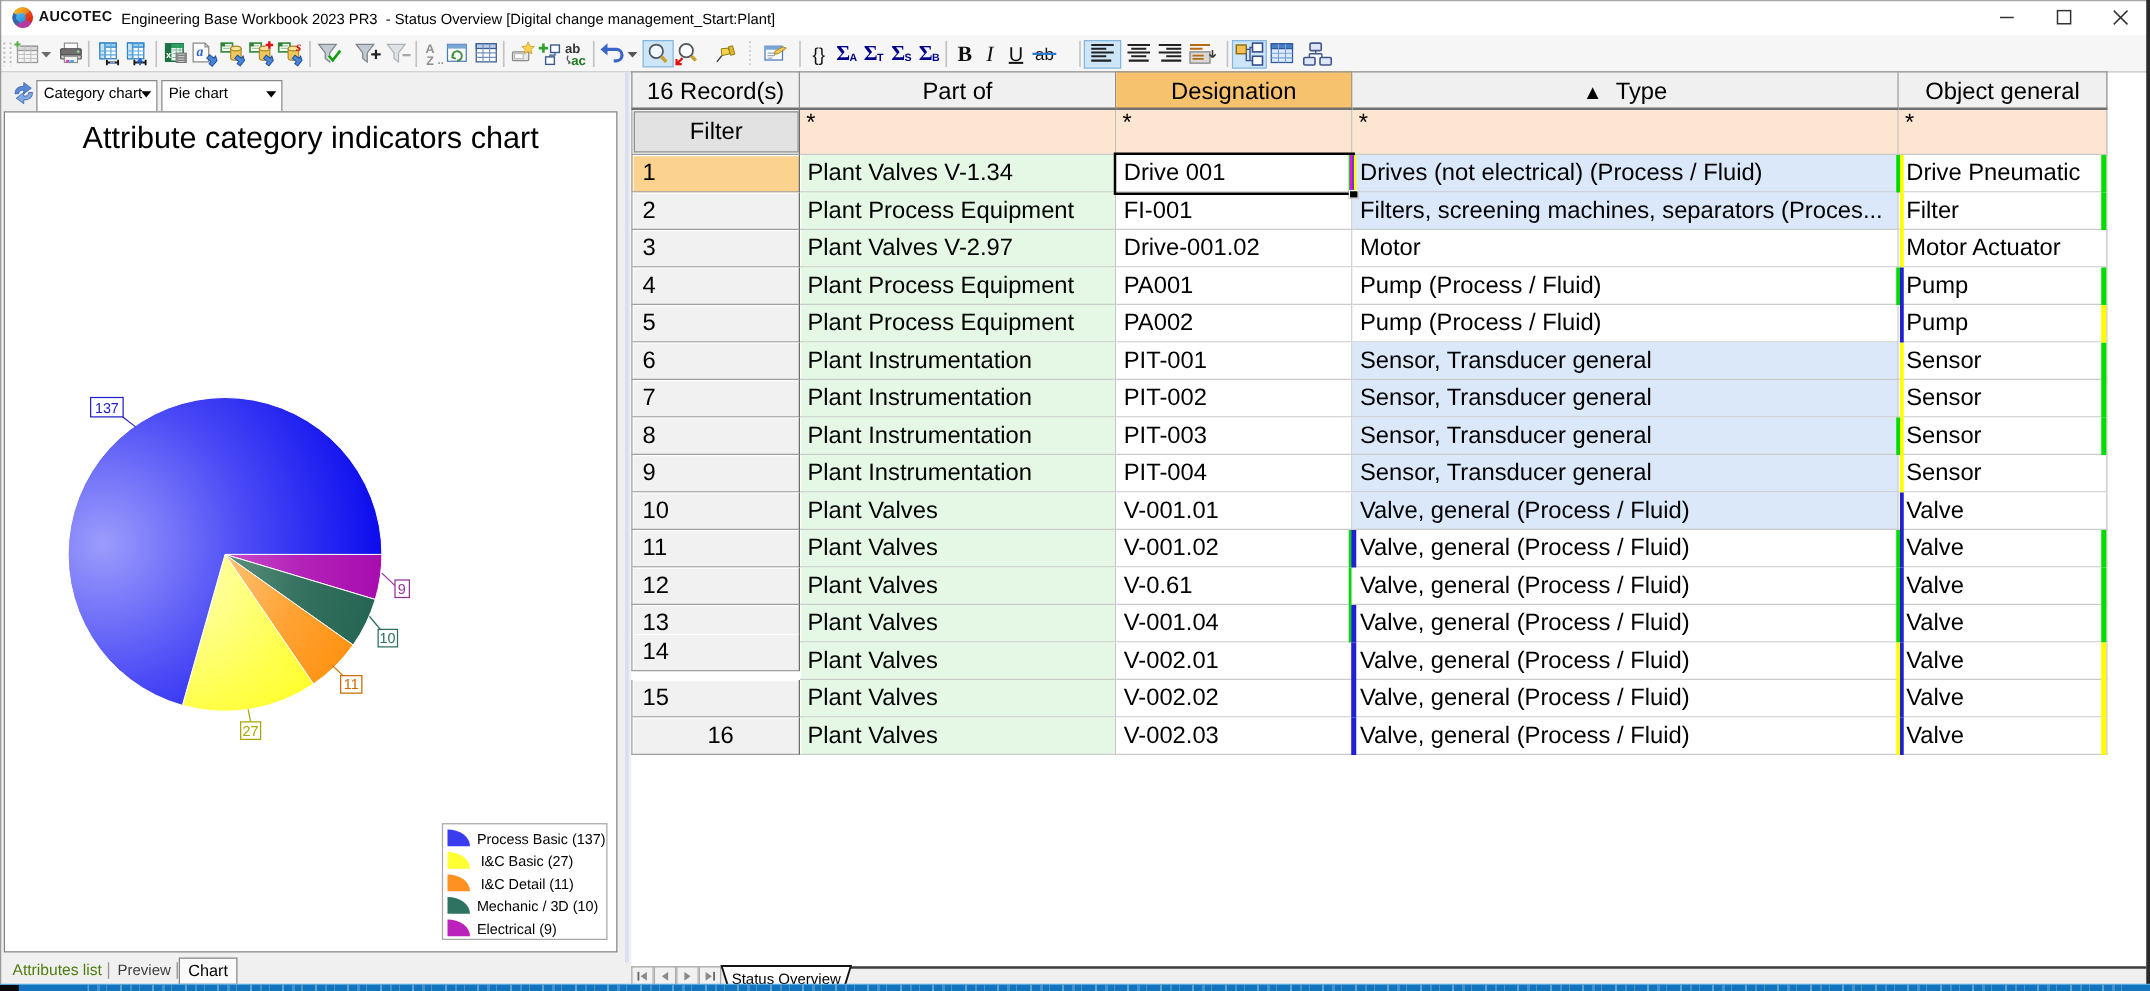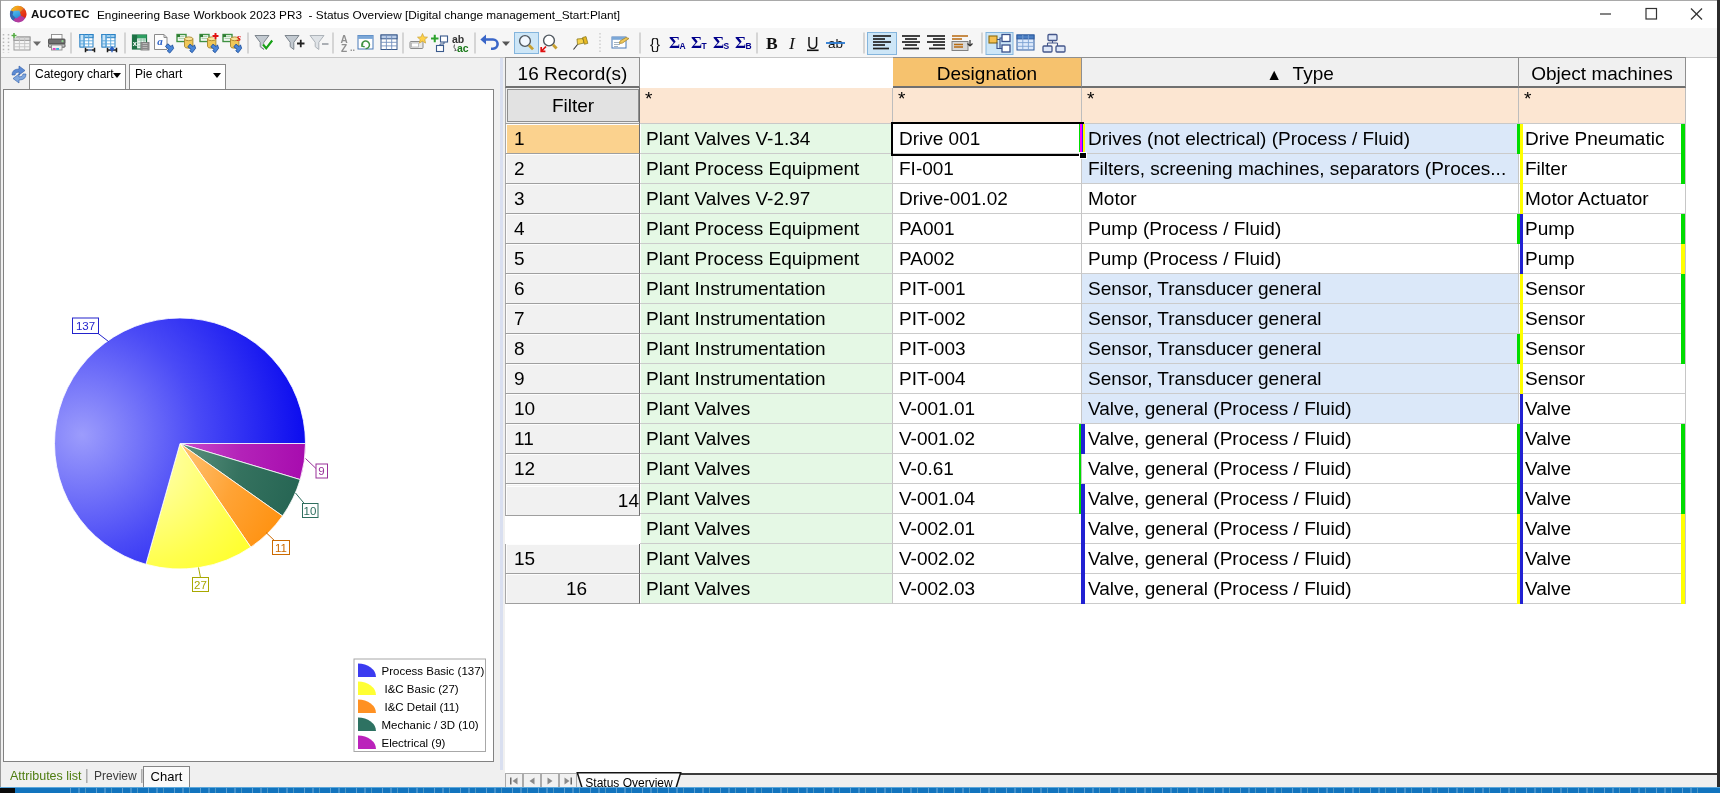--- a/index.html
+++ b/index.html
@@ -258,20 +258,21 @@
 <div class="a" style="left:500px;top:58px;width:3px;height:712px;background:#d9dff0"></div>
 
 <svg class="a" style="left:10px;top:65px" width="18" height="19" viewBox="0 0 18 19">
   <path d="M2,10 Q2,4 9,4 L9,1 L15,5.5 L9,10 L9,7 Q5,7 5,10 Z" fill="#5b8ad4" stroke="#2c5aa8" stroke-width="0.6"></path>
   <path d="M16,9 Q16,15 9,15 L9,18 L3,13.5 L9,9 L9,12 Q13,12 13,9 Z" fill="#7fa8e0" stroke="#2c5aa8" stroke-width="0.6"></path>
 </svg>
 <div class="combo" style="left:29px;width:97px">Category chart</div>
 <div class="combo" style="left:129px;width:97px">Pie chart</div>
 
 <div class="a" style="left:3px;top:89px;width:491px;height:673px;background:#fff;border:1px solid #828282;box-sizing:border-box"></div>
+<div class="a" style="left:4px;top:97px;width:489px;text-align:center;font-size:24.5px;color:#000">Attribute category indicators chart</div>
 
 <svg class="a" style="left:4px;top:90px" width="489px" height="670" viewBox="0 0 489 670" id="piesvg">
   <defs>
     <radialGradient id="gBlue" gradientUnits="userSpaceOnUse" cx="78" cy="345" r="232">
       <stop offset="0" stop-color="#9c9cfc"></stop>
           <stop offset="0.5" stop-color="#4a4af6"></stop>
           <stop offset="1" stop-color="#0707ee"></stop>
     </radialGradient>
     <radialGradient id="gYellow" gradientUnits="userSpaceOnUse" cx="130" cy="365" r="200">
       <stop offset="0" stop-color="#ffffc4"></stop>
@@ -337,23 +338,24 @@
 <div class="a" style="left:0;top:763px;width:500px;height:25px;background:#f0f0f0"></div>
 <div class="a" style="left:10px;top:769px;font-size:12.5px;color:#4d7c0f">Attributes list</div>
 <div class="a" style="left:85px;top:767px;font-size:14px;color:#9a9a9a">|</div>
 <div class="a" style="left:94px;top:769px;font-size:12px;color:#3c3c3c">Preview</div>
 <div class="a" style="left:140px;top:767px;font-size:14px;color:#9a9a9a">|</div>
 <div class="a" style="left:143px;top:766px;width:47px;height:22px;background:#fafafa;border:1px solid #848484;box-sizing:border-box;text-align:center;font-size:13px;line-height:20px;color:#000">Chart</div>
 
 <div id="tablewrap"></div>
 
 <div class="hcell" style="left:505px;width:135px;border-left:1px solid #8f8f8f">16 Record(s)</div>
+<div class="hcell" style="left:640px;width:253px">Part of</div>
 <div class="hcell" style="left:893px;width:189px;background:#f6c26e">Designation</div>
 <div class="hcell" style="left:1082px;width:437px"><span style="font-size:16px">▲</span>&nbsp;&nbsp;Type</div>
-<div class="hcell" style="left:1519px;width:167px">Object machines</div>
+<div class="hcell" style="left:1519px;width:167px">Object general</div>
 
 <div class="a" style="left:505px;top:88px;width:135px;height:36px;background:#f0f0f0;border-right:1px solid #6d6d6d;border-bottom:1px solid #9f9f9f;border-left:1px solid #a8a8a8;box-sizing:border-box"></div>
 <div class="a" style="left:507px;top:89px;width:132px;height:33px;background:#e2e2e2;border:1px solid #8f8f8f;box-sizing:border-box;text-align:center;font-size:19px;line-height:31px;color:#000">Filter</div>
 <div class="fcell" style="left:640px;width:253px">*</div>
 <div class="fcell" style="left:893px;width:189px">*</div>
 <div class="fcell" style="left:1082px;width:437px">*</div>
 <div class="fcell" style="left:1519px;width:167px">*</div>
 
 <div id="rows">
 <div class="cell rec" style="top:124px;background:#fbd28e;">1</div>
@@ -414,21 +416,21 @@
 <div class="cell rec" style="top:454px;">12</div>
 <div class="cell pc" style="top:454px">Plant Valves</div>
 <div class="cell dc" style="top:454px">V-0.61</div>
 <div class="cell tc" style="top:454px">Valve, general (Process / Fluid)</div>
 <div class="cell oc" style="top:454px">Valve</div>
 <div class="cell rec" style="top:484px;">13</div>
 <div class="cell pc" style="top:484px">Plant Valves</div>
 <div class="cell dc" style="top:484px">V-001.04</div>
 <div class="cell tc" style="top:484px">Valve, general (Process / Fluid)</div>
 <div class="cell oc" style="top:484px">Valve</div>
-<div class="cell rec" style="top:486px;text-align:right;">14</div>
+<div class="cell rec" style="top:507px;">14</div>
 <div class="cell pc" style="top:514px">Plant Valves</div>
 <div class="cell dc" style="top:514px">V-002.01</div>
 <div class="cell tc" style="top:514px">Valve, general (Process / Fluid)</div>
 <div class="cell oc" style="top:514px">Valve</div>
 <div class="cell rec" style="top:544px;">15</div>
 <div class="cell pc" style="top:544px">Plant Valves</div>
 <div class="cell dc" style="top:544px">V-002.02</div>
 <div class="cell tc" style="top:544px">Valve, general (Process / Fluid)</div>
 <div class="cell oc" style="top:544px">Valve</div>
 <div class="cell rec" style="top:574px;text-align:center;">16</div>

